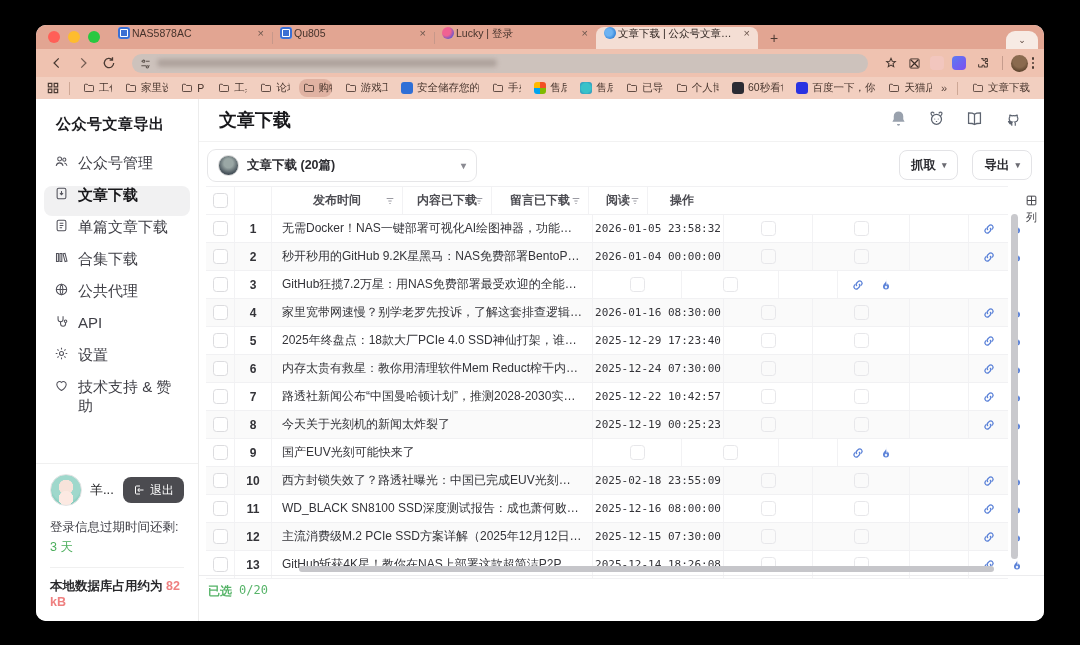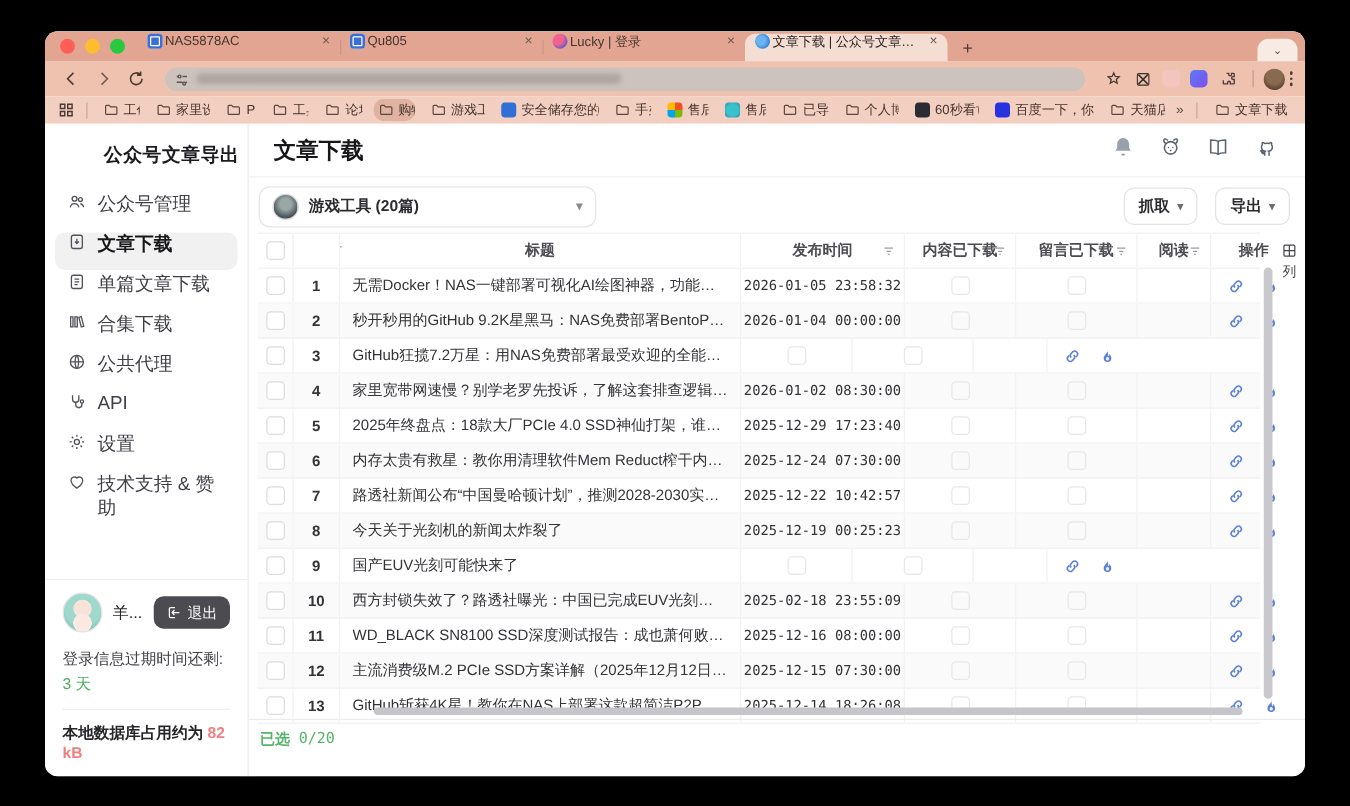--- a/index.html
+++ b/index.html
@@ -51,21 +51,21 @@
   .ic-grid-color{background:conic-gradient(#f25022 0 25%,#7fba00 0 50%,#00a4ef 0 75%,#ffb900 0);border-radius:2px;}
   .ic-circle-teal{background:radial-gradient(circle,#39c2c9 55%,#2a7fb8);border-radius:50%;}
   .ic-square-dark{background:#2b2b33;border-radius:3px;}
   .ic-paw-blue{background:#2932e1;border-radius:50%;}
   .bm-right{margin-left:auto;display:flex;align-items:center;gap:10px;}
   .chev2{color:#5a463e;font-size:11px;}
   .bm-sep{width:1px;height:13px;background:#cfa röd;background:#cda795;}
   
   .content{position:absolute;top:74px;left:0;right:0;bottom:0;background:#fff;display:flex;}
   .sidebar{width:162px;border-right:1px solid #ececec;position:relative;flex:0 0 auto;}
-  .app-title{font-size:15px;font-weight:bold;color:#1b1b1f;padding:16px 0 14px 20px;letter-spacing:.5px;margin-left:27px;}
+  .app-title{font-size:15px;font-weight:bold;color:#1b1b1f;padding:16px 0 14px 20px;letter-spacing:.5px;}
   .nav{padding:6px 8px;display:flex;flex-direction:column;gap:2px;}
   .nav-item{display:flex;align-items:flex-start;gap:9px;height:30px;border-radius:8px;padding:0 10px;
     font-size:15px;color:#3f3f46;}
   .nav-item svg{width:15px;height:15px;color:#52525b;flex:0 0 auto;}
   .nav-item.active{background:#f1f1f2;font-weight:bold;color:#18181b;}
   .user-block{position:absolute;left:0;right:0;bottom:0;padding:10px 14px 12px;border-top:1px solid #f0f0f0;}
   .user-row{display:flex;align-items:center;gap:8px;}
   .user-avatar{width:30px;height:30px;border-radius:50%;flex:0 0 auto;border:1px solid #e4e4e4;
     background:radial-gradient(circle at 50% 78%,#fce9e2 26%,transparent 27%),
                radial-gradient(circle at 50% 40%,#f7e3da 30%,#9fd8cc 32% 60%,#7fcabb 75%);}
@@ -482,47 +482,41 @@
               </svg></span>
           <span><svg viewBox="0 0 24 24" fill="none" stroke="currentColor" stroke-width="1.5">
                 <path d="M15.5 21v-3c0-.8-.3-1.3-.6-1.6 1.9-.2 3.9-1 3.9-4.2 0-.9-.3-1.7-.9-2.3.1-.2.4-1.1-.1-2.2 0 0-.7-.2-2.3.9-.7-.2-1.4-.3-2.2-.3s-1.5.1-2.2.3C9.5 7.5 8.8 7.7 8.8 7.7c-.5 1.1-.2 2-.1 2.2-.6.6-.9 1.4-.9 2.3 0 3.2 2 4 3.9 4.2-.2.2-.4.5-.5 1.1-.5.2-1.7.6-2.5-.7 0 0-.4-.8-1.3-.9 0 0-.9 0-.1.5 0 0 .5.3.9 1.3 0 0 .5 1.5 2.9 1V21"></path>
               </svg></span>
         </span>
       </div>
 
       <div class="filter-row">
         <div class="account-select">
           <span class="acct-avatar"></span>
-          <span>游戏工具 (20篇)</span>
+          <span>文章下载 (20篇)</span>
           <span class="sel-chev">▾</span>
         </div>
         <div class="action-btns">
           <span class="btn">
               <span>抓取</span>
               <span class="chev">▾</span>
             </span>
           <span class="btn">
               <span>导出</span>
               <span class="chev">▾</span>
             </span>
         </div>
       </div>
 
       <div class="table-wrap">
         <div class="t-row t-head">
           <div class="cell c-check">
               <span class="cb"></span>
             </div>
           <div class="cell c-idx"></div>
-          <div class="cell c-title" style="justify-content:center">
-            <span style="width:auto">标题</span>
-            <span class="funnel"><svg viewBox="0 0 24 24" fill="none" stroke="currentColor" stroke-width="2.4">
-                  <path d="M4 6h16M8 12h8M10.5 18h3"></path>
-                </svg></span>
-          </div>
           <div class="cell c-date" style="font-family:'Liberation Sans',sans-serif;font-size:12px">
             <span>发布时间</span>
             <span class="funnel">
                 <svg viewBox="0 0 24 24" fill="none" stroke="currentColor" stroke-width="2.4">
                   <path d="M4 6h16M8 12h8M10.5 18h3"></path>
                 </svg>
               </span>
           </div>
           <div class="cell c-cdl">
             <span>内容已下载</span>
@@ -647,21 +641,21 @@
               </div>
             </div>
             <div class="t-row t-body-row">
               <div class="cell c-check">
                 <span class="cb"></span>
               </div>
               <div class="cell c-idx">4</div>
               <div class="cell c-title">
                 <span>家里宽带网速慢？别学老罗先投诉，了解这套排查逻辑轻松解决</span>
               </div>
-              <div class="cell c-date">2026-01-02 08:30:00</div>
+              <div class="cell c-date">2026-01-16 08:30:00</div>
               <div class="cell c-cdl">
                 <span class="cb dim"></span>
               </div>
               <div class="cell c-mdl">
                 <span class="cb dim"></span>
               </div>
               <div class="cell c-read"></div>
               <div class="cell c-act">
                 <span class="act-ic">
                   <svg viewBox="0 0 24 24" fill="none" stroke="currentColor" stroke-width="2.2">

